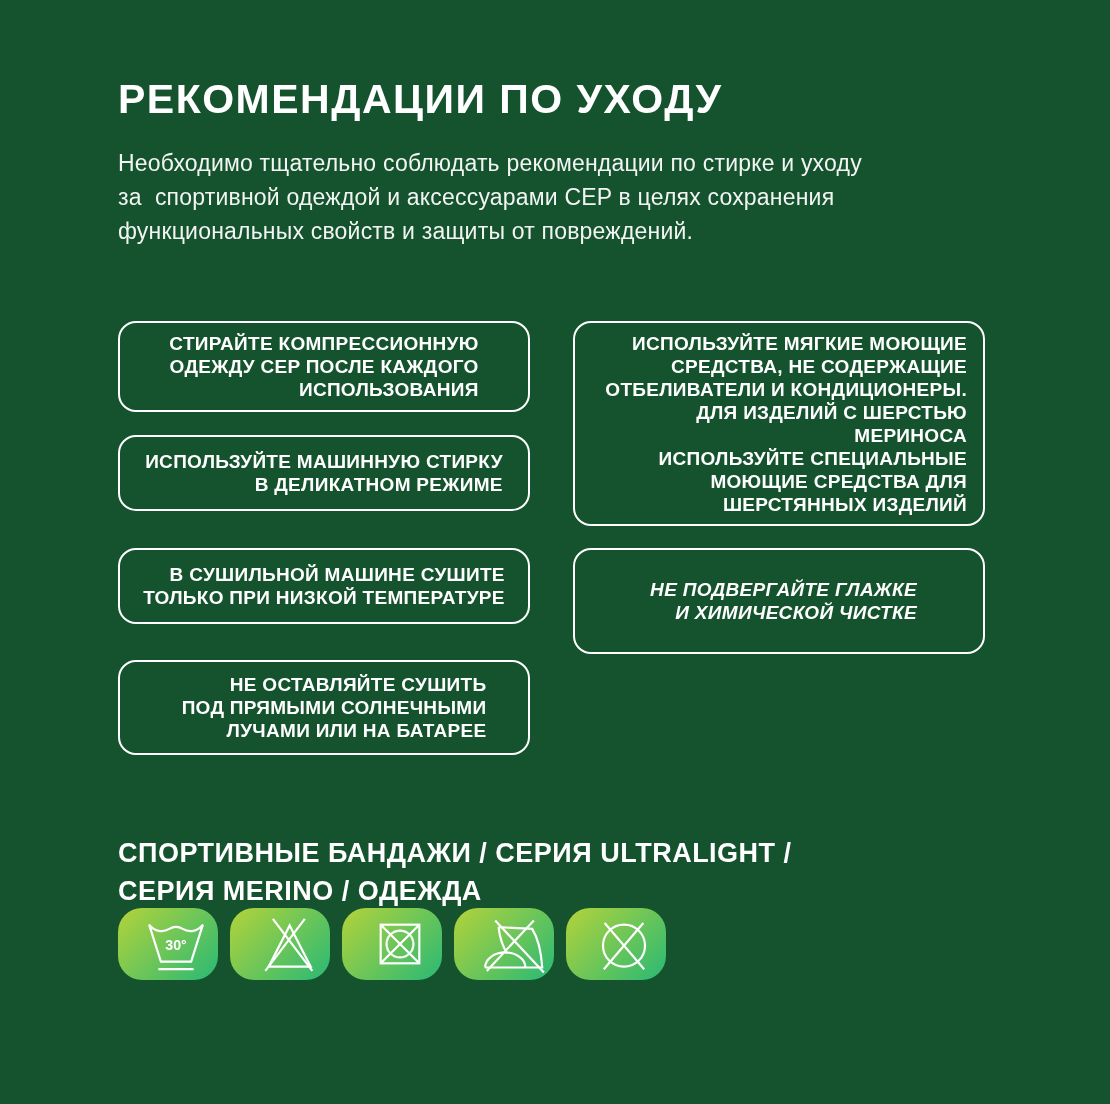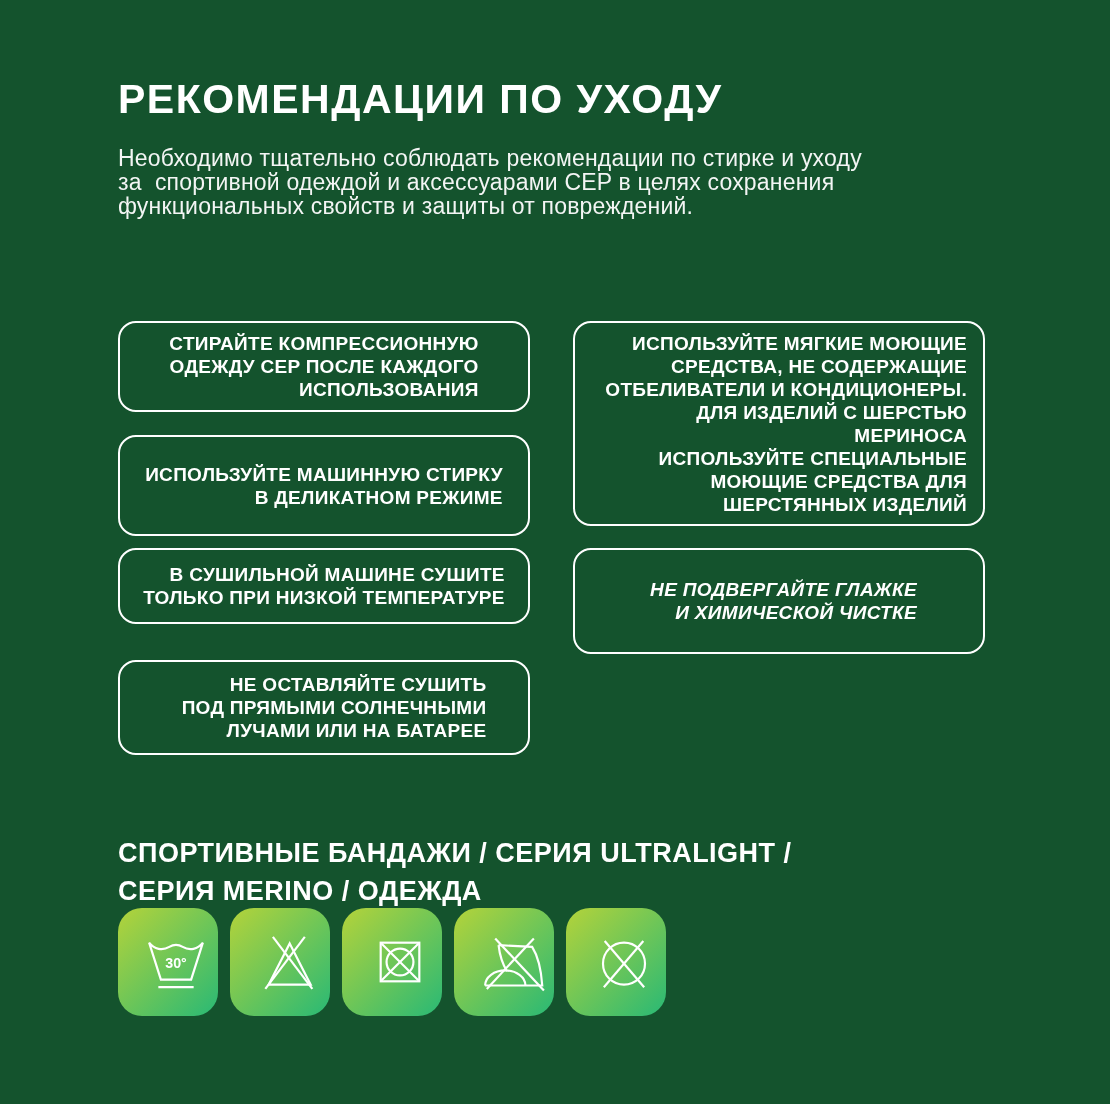--- a/index.html
+++ b/index.html
@@ -20,21 +20,21 @@
     font-weight: 700;
     letter-spacing: 1.5px;
     white-space: pre-line;
     color: #ffffff;
   }
   .intro {
     position: absolute;
     left: 118px; top: 146px;
     width: 900px;
     font-size: 23px;
-    line-height: 24px;
+    line-height: 34px;
     font-weight: 400;
     letter-spacing: 0.2px;
     white-space: pre-wrap;
     color: #f3f5f4;
   }
   .care-box {
     position: absolute;
     border: 2.5px solid #ffffff;
     border-radius: 18px;
     display: flex;
@@ -48,21 +48,21 @@
     font-size: 19px;
     font-weight: 700;
     line-height: 23px;
     letter-spacing: 0.3px;
     white-space: pre-line;
     color: #ffffff;
   }
   .col-left  { left: 118px; }
   .col-right { left: 573px; padding-left: 25px; }
   .b-l1 { top: 321px; height: 91px; }
-  .b-l2 { top: 435px; height: 101px; }
+  .b-l2 { top: 435px; height: 76px; }
   .b-l3 { top: 548px; height: 76px; }
   .b-l4 { top: 660px; height: 95px; padding-left: 36px; }
   .b-r1 { top: 321px; height: 205px; }
   .b-r2 { top: 548px; height: 106px; font-style: italic; }
   .category-heading {
     position: absolute;
     left: 118px; top: 834px;
     font-size: 27px;
     font-weight: 700;
     line-height: 38px;
@@ -71,21 +71,21 @@
     color: #ffffff;
   }
   .tiles {
     position: absolute;
     left: 118px; top: 908px;
     display: flex;
     gap: 12px;
   }
   .tile {
     width: 100px;
-    height: 108px;
+    height: 72px;
     border-radius: 24px;
     background: linear-gradient(135deg, #b4d33a 0%, #29b975 100%);
     display: flex;
     align-items: center;
     justify-content: center;
     padding-left: 16px;
   }
   .tile svg {
     width: 100px;
     height: 100px;

